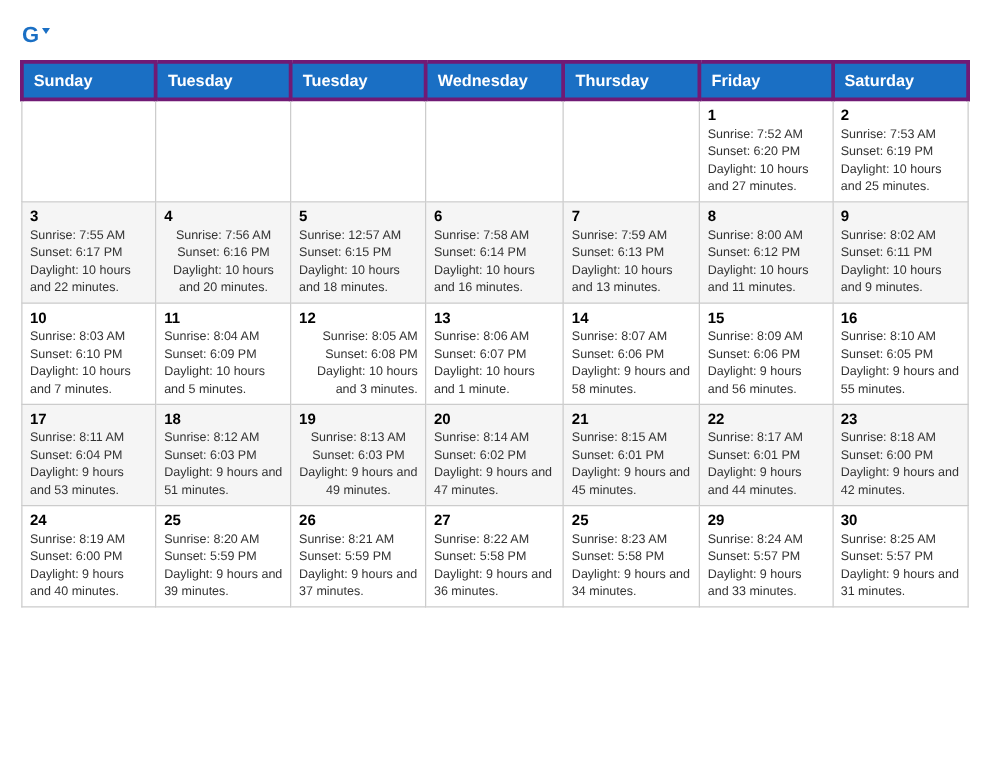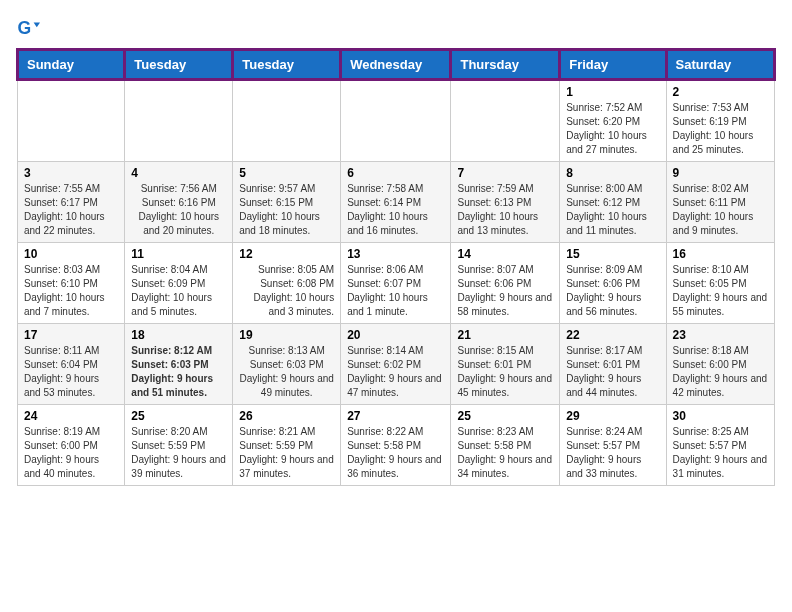--- a/index.html
+++ b/index.html
@@ -146,21 +146,21 @@
 Daylight: 10 hours and 22 minutes.</div>
         </td>
         <td>
           <span class="day-number">4</span>
           <div class="day-info" style="white-space: pre-line; text-align: center;">Sunrise: 7:56 AM
 Sunset: 6:16 PM
 Daylight: 10 hours and 20 minutes.</div>
         </td>
         <td>
           <span class="day-number">5</span>
-          <div class="day-info" style="white-space: pre-line;">Sunrise: 9:57 AM
+          <div class="day-info" style="white-space: pre-line;">Sunrise: 12:57 AM
 Sunset: 6:15 PM
 Daylight: 10 hours and 18 minutes.</div>
         </td>
         <td>
           <span class="day-number">6</span>
           <div class="day-info" style="white-space: pre-line;">Sunrise: 7:58 AM
 Sunset: 6:14 PM
 Daylight: 10 hours and 16 minutes.</div>
         </td>
         <td>
@@ -228,21 +228,21 @@
       </tr>
       <tr>
         <td>
           <span class="day-number">17</span>
           <div class="day-info" style="white-space: pre-line;">Sunrise: 8:11 AM
 Sunset: 6:04 PM
 Daylight: 9 hours and 53 minutes.</div>
         </td>
         <td>
           <span class="day-number">18</span>
-          <div class="day-info" style="white-space: pre-line; font-weight: bold;">Sunrise: 8:12 AM
+          <div class="day-info" style="white-space: pre-line;">Sunrise: 8:12 AM
 Sunset: 6:03 PM
 Daylight: 9 hours and 51 minutes.</div>
         </td>
         <td>
           <span class="day-number">19</span>
           <div class="day-info" style="white-space: pre-line; text-align: center;">Sunrise: 8:13 AM
 Sunset: 6:03 PM
 Daylight: 9 hours and 49 minutes.</div>
         </td>
         <td>

